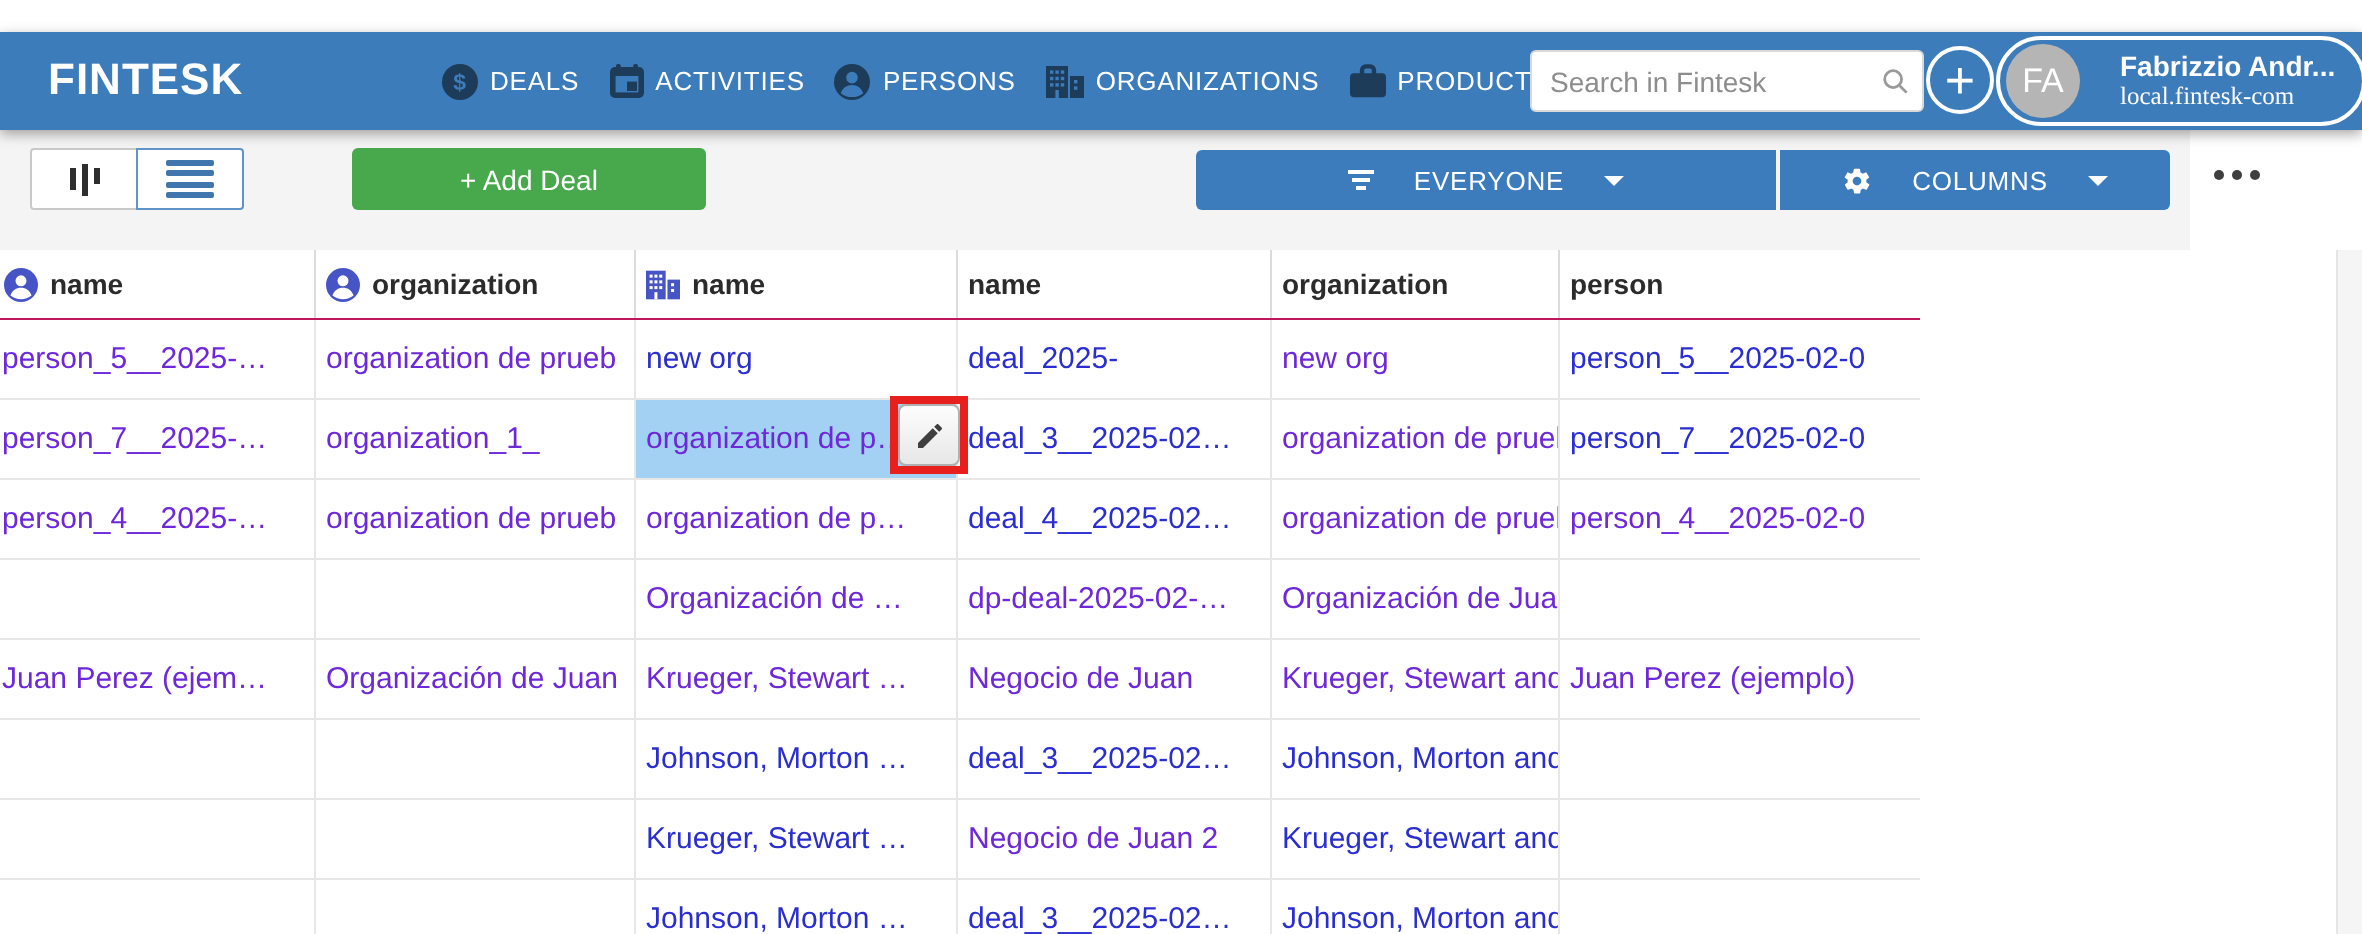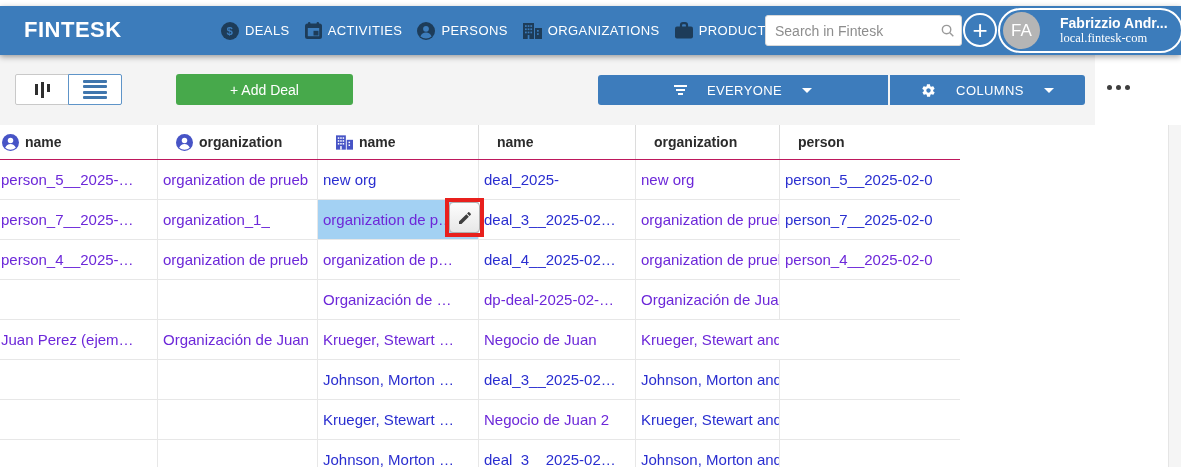--- a/index.html
+++ b/index.html
@@ -1,21 +1,21 @@
 <!DOCTYPE html>
 <html><head>
 <meta charset="utf-8">
 <style>
   html,body{margin:0;padding:0;}
   body{
     width:1181px;height:467px;position:relative;overflow:hidden;background:#fff;
     font-family:"Liberation Sans",sans-serif;
   }
   
-  .navbar{position:absolute;top:6px;left:0;width:1181px;height:49px;background:#3c7cbb;z-index:6;
+  .navbar{position:absolute;top:16px;left:0;width:1181px;height:49px;background:#3c7cbb;z-index:6;
     box-shadow:0 2px 6px rgba(0,0,0,.35);}
   .logo{position:absolute;left:24px;top:11px;color:#fff;font-size:22px;font-weight:600;letter-spacing:.5px;cursor:pointer;}
   .nav-items{position:absolute;left:221px;top:0;height:49px;display:flex;align-items:center;gap:15px;}
   .nav-item{display:flex;align-items:center;gap:6px;color:#fff;font-size:13px;letter-spacing:.4px;cursor:pointer;white-space:nowrap;}
   .nav-icon{display:flex;align-items:center;}
   .search-wrap{position:absolute;left:765px;top:9px;width:197px;height:31px;}
   .search{width:100%;height:100%;border:1px solid #d9d9d9;border-radius:3px;padding:0 28px 0 9px;font-size:14px;color:#333;box-sizing:border-box;outline:none;font-family:"Liberation Sans",sans-serif;}
   .search::placeholder{color:#8d8d8d;}
   .search-icon{position:absolute;right:7px;top:8px;pointer-events:none;}
   .plus-btn{position:absolute;left:963px;top:7px;width:34px;height:34px;border-radius:50%;
@@ -52,21 +52,21 @@
   .funnel-icon i{display:block;height:2px;background:#fff;}
   .funnel-icon i:nth-child(1){width:13px;}
   .funnel-icon i:nth-child(2){width:9px;}
   .funnel-icon i:nth-child(3){width:5px;}
   .more-dots{position:absolute;left:1107px;top:36px;display:flex;gap:4px;cursor:pointer;background:none;border:none;padding:0;}
   .more-dots i{width:5px;height:5px;border-radius:50%;background:#3f3f3f;display:block;}
   
   .table{position:absolute;top:125px;left:0;width:1168px;height:342px;background:#fff;overflow:hidden;}
   .thead{display:flex;width:960px;height:35px;border-bottom:1px solid #be185d;box-sizing:border-box;}
   .th{display:flex;align-items:center;gap:6px;font-size:14px;font-weight:700;color:#2b2b2b;
-    box-sizing:border-box;padding-left:18px;border-left:1px solid #dcdcdc;overflow:hidden;white-space:nowrap;}
+    box-sizing:border-box;padding-left:5px;border-left:1px solid #dcdcdc;overflow:hidden;white-space:nowrap;}
   .th:first-child{border-left:none;padding-left:2px;}
   .tr{display:flex;width:960px;height:40px;border-bottom:1px solid #e7e7e7;box-sizing:border-box;}
   .td{box-sizing:border-box;padding:0 2px 0 5px;display:flex;align-items:center;font-size:15px;
     white-space:nowrap;overflow:hidden;border-left:1px solid #e7e7e7;}
   .td:first-child{border-left:none;padding-left:1px;}
   .td.hl{background:#a3d1f3;}
   .c-blue{color:#2a2ed0;cursor:pointer;}
   .c-purple{color:#6d28d9;cursor:pointer;}
   .col0{width:157px;} .col1{width:160px;} .col2{width:161px;}
   .col3{width:157px;} .col4{width:144px;} .col5{width:181px;}
@@ -353,20 +353,23 @@
         </div>
         <div class="td col2">
           <span class="c-purple">Krueger, Stewart …</span>
         </div>
         <div class="td col3">
           <span class="c-purple">Negocio de Juan</span>
         </div>
         <div class="td col4">
           <span class="c-purple">Krueger, Stewart and</span>
         </div>
+        <div class="td col5">
+          <span class="c-purple">Juan Perez (ejemplo)</span>
+        </div>
       </div>
       <div class="tr">
         <div class="td col0"></div>
         <div class="td col1"></div>
         <div class="td col2">
           <span class="c-blue">Johnson, Morton …</span>
         </div>
         <div class="td col3">
           <span class="c-blue">deal_3__2025-02…</span>
         </div>

